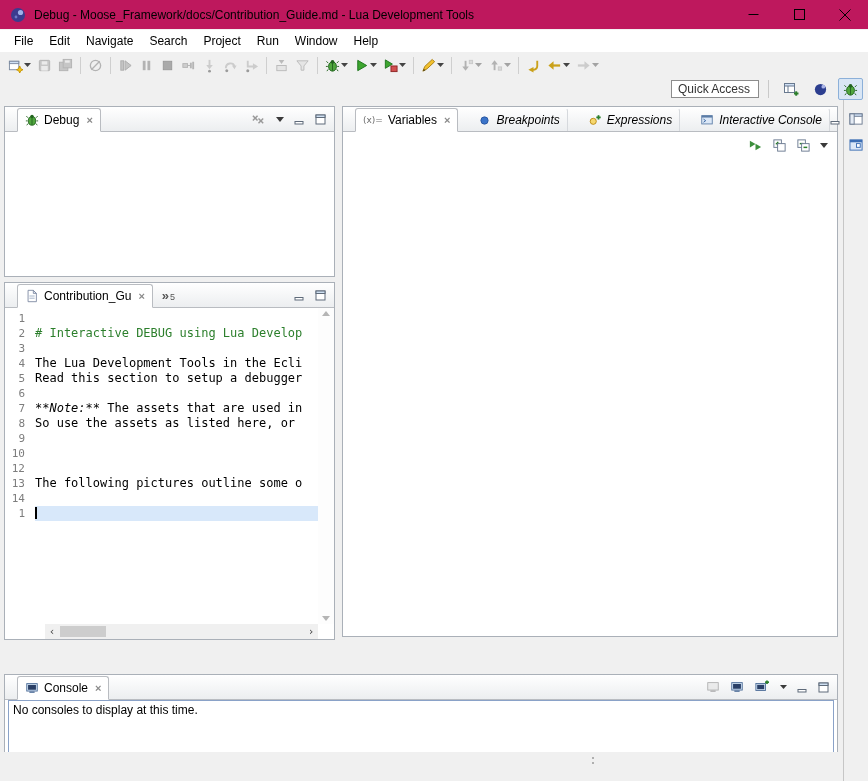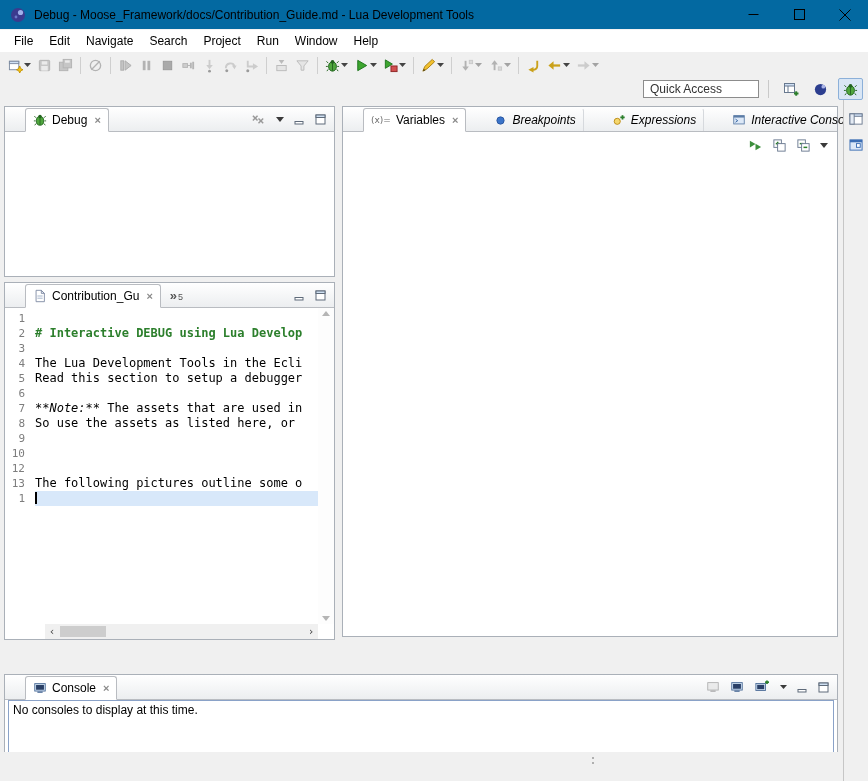--- a/index.html
+++ b/index.html
@@ -3,21 +3,21 @@
 <meta charset="utf-8">
 <style>
   *{box-sizing:border-box;margin:0;padding:0;}
   html,body{width:868px;height:781px;}
   body{position:relative;overflow:hidden;background:#f0f0f0;color:#000;
        font-family:"Liberation Sans",sans-serif;font-size:12px;}
   .icon{display:inline-flex;align-items:center;justify-content:center;flex:none;}
   .icon svg{display:block;}
 
   
-  .titlebar{position:absolute;top:0;left:0;right:0;height:30px;background:#0369a1;
+  .titlebar{position:absolute;top:0;left:0;right:0;height:30px;background:#be185d;
             display:flex;align-items:center;border-bottom:1px solid #f3f3f3;}
   .app-icon{margin:0 8px 0 10px;}
   .title-text{font-size:12px;color:#000;}
   .win-controls{margin-left:auto;display:flex;height:100%;}
   .win-btn{width:46px;height:100%;display:flex;align-items:center;justify-content:center;}
 
   
   .menubar{position:absolute;top:30px;left:0;right:0;height:22px;background:#fff;
            display:flex;align-items:center;padding-left:6px;}
   .menu-item{padding:3px 8px;white-space:nowrap;}
@@ -25,54 +25,54 @@
   
   .toolbar{position:absolute;top:52px;left:0;right:0;height:26px;display:flex;
            align-items:center;padding-left:5px;background:#f0f0f0;}
   .tbtn{display:inline-flex;align-items:center;height:22px;padding:0 2px;margin:0 1px;border-radius:2px;}
   .tbtn.disabled{filter:grayscale(1) opacity(.45);}
   .tbtn .dd{margin-left:1px;display:inline-flex;}
   .tsep{width:1px;height:17px;background:#cfcfcf;margin:0 4px;flex:none;}
 
   .toolbar2{position:absolute;top:78px;left:0;right:0;height:22px;display:flex;
             align-items:center;justify-content:flex-end;padding-right:5px;gap:5px;background:#f0f0f0;}
-  .qa{border:1px solid #8c8c8c;background:#fff;height:18px;width:116px;display:flex;
+  .qa{border:1px solid #8c8c8c;background:#fff;height:18px;width:88px;display:flex;
       align-items:center;padding:0 6px;color:#333;}
   .vsep{width:1px;height:18px;background:#c9c9c9;margin:0 4px;}
   .p-btn{width:25px;height:22px;display:flex;align-items:center;justify-content:center;border-radius:2px;}
   .p-btn.active{background:#d9e6f5;border:1px solid #8cb0d9;}
 
   
   .panel{position:absolute;background:#fff;border:1px solid #aab0b8;}
   #debug-panel{left:4px;top:106px;width:331px;height:171px;}
   #editor-panel{left:4px;top:282px;width:331px;height:358px;}
   #right-panel{left:342px;top:106px;width:496px;height:531px;}
   #console-panel{left:4px;top:674px;width:834px;height:106px;}
 
   .tabrow{height:25px;display:flex;align-items:flex-end;position:relative;
           background:linear-gradient(#ffffff,#eceef0);border-bottom:1px solid #b9bcc1;}
   .tab{display:flex;align-items:center;gap:5px;height:24px;padding:0 7px;background:#fff;
        border:1px solid #b9bcc1;border-bottom:1px solid #fff;border-radius:3px 3px 0 0;
-       margin-bottom:-1px;margin-left:20px;white-space:nowrap;}
+       margin-bottom:-1px;margin-left:12px;white-space:nowrap;}
   .tab.inactive{background:transparent;border:1px solid transparent;border-right:1px solid #d6d9dd;
        border-bottom:none;border-radius:3px 3px 0 0;margin-bottom:0;height:23px;font-style:italic;}
   .tab-close{color:#8a8a8a;font-weight:bold;font-size:11px;margin-left:2px;line-height:1;}
   .tab-ovf{align-self:center;margin-left:9px;color:#555;display:inline-flex;align-items:flex-end;}
   .chev{font-size:13px;font-weight:bold;line-height:1;}
   .ovf-n{font-size:9px;margin-left:1px;}
   .panel-ctrls{margin-left:auto;align-self:center;display:flex;align-items:center;gap:10px;padding-right:8px;}
 
   
   .editor-body{position:absolute;top:25px;left:0;right:0;bottom:0;overflow:hidden;
                font-family:"DejaVu Sans Mono",monospace;font-size:12px;background:#fff;}
   .ed-lines{position:absolute;top:3px;left:0;right:16px;bottom:15px;overflow:hidden;}
   .ed-row{display:flex;height:15px;line-height:15px;}
   .ed-num{width:30px;text-align:right;padding-right:10px;color:#7d7d7d;flex:none;font-size:11px;}
   .ed-text{flex:1;white-space:pre;overflow:hidden;}
-  .seg-heading{color:var(--md-green,#2c7f2c);font-weight:bold;}
+  .seg-heading{color:var(--md-green,#2c7f2c);font-weight:normal;}
   .seg-emphasis{font-style:italic;}
   .ed-row.current .ed-text{background:var(--cur-line,#d8e8fa);}
   .caret{display:inline-block;width:1.5px;height:12px;background:#000;vertical-align:-2px;}
   .vscroll{position:absolute;top:0;right:0;width:16px;bottom:15px;background:#fdfdfd;
            display:flex;flex-direction:column;justify-content:space-between;align-items:center;padding:3px 0;}
   .hscroll{position:absolute;left:40px;right:16px;bottom:0;height:15px;background:#f0f0f0;
            display:flex;align-items:center;}
   .hs-arrow{width:14px;text-align:center;color:#444;font-size:11px;line-height:15px;}
   .hs-thumb{width:46px;height:11px;background:#cdcdcd;margin-left:1px;}
   .hs-track{flex:1;}
@@ -552,20 +552,24 @@
           <span class="ed-num">10</span>
           <span class="ed-text"></span>
         </div>
         <div class="ed-row">
           <span class="ed-num">12</span>
           <span class="ed-text"></span>
         </div>
         <div class="ed-row">
           <span class="ed-num">13</span>
           <span class="ed-text"><span class="seg-plain">The following pictures outline some o</span></span>
+        </div>
+        <div class="ed-row">
+          <span class="ed-num">14</span>
+          <span class="ed-text"></span>
         </div>
         <div class="ed-row current">
           <span class="ed-num">1</span>
           <span class="ed-text"><span class="caret"></span></span>
         </div>
       </div>
     <div class="vscroll">
       <span class="icon">
           <svg width="8" height="5">
             <polygon points="4,0 8,5 0,5" fill="#b5b5b5"></polygon>

